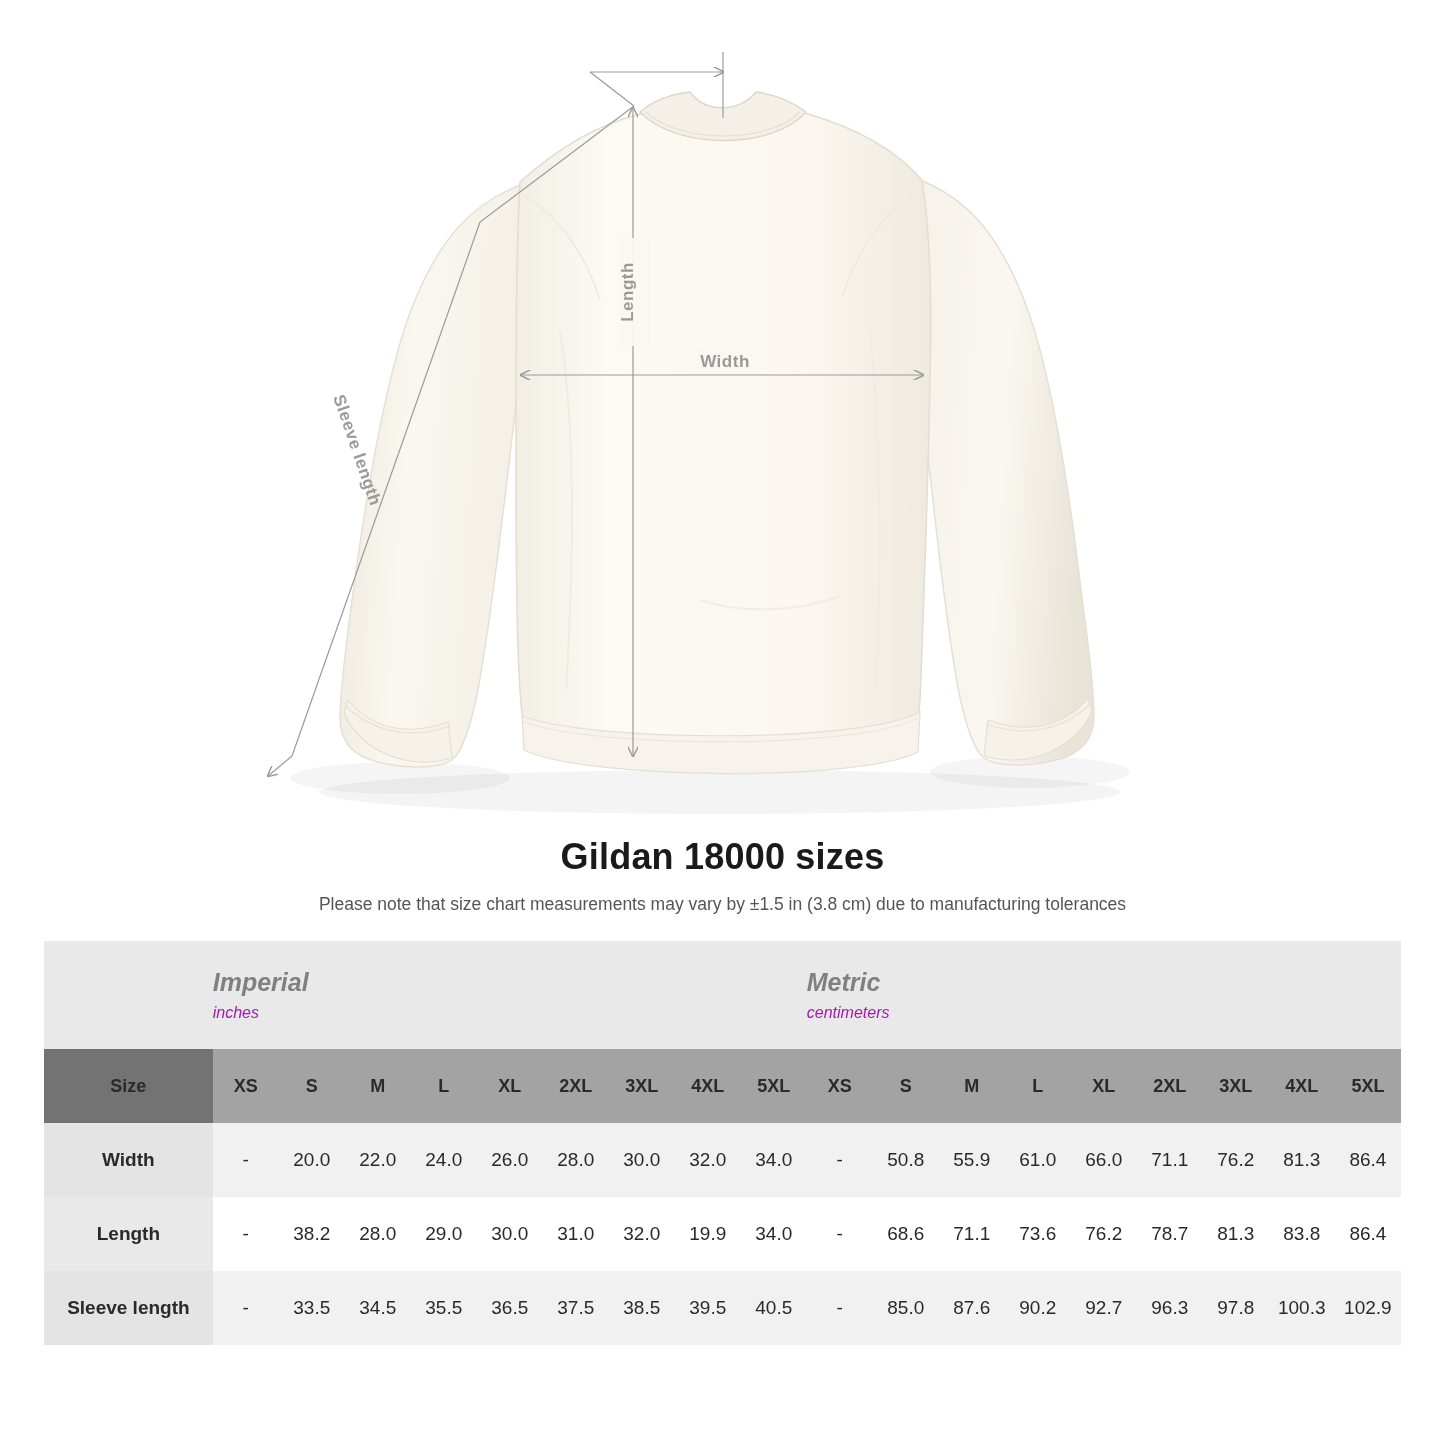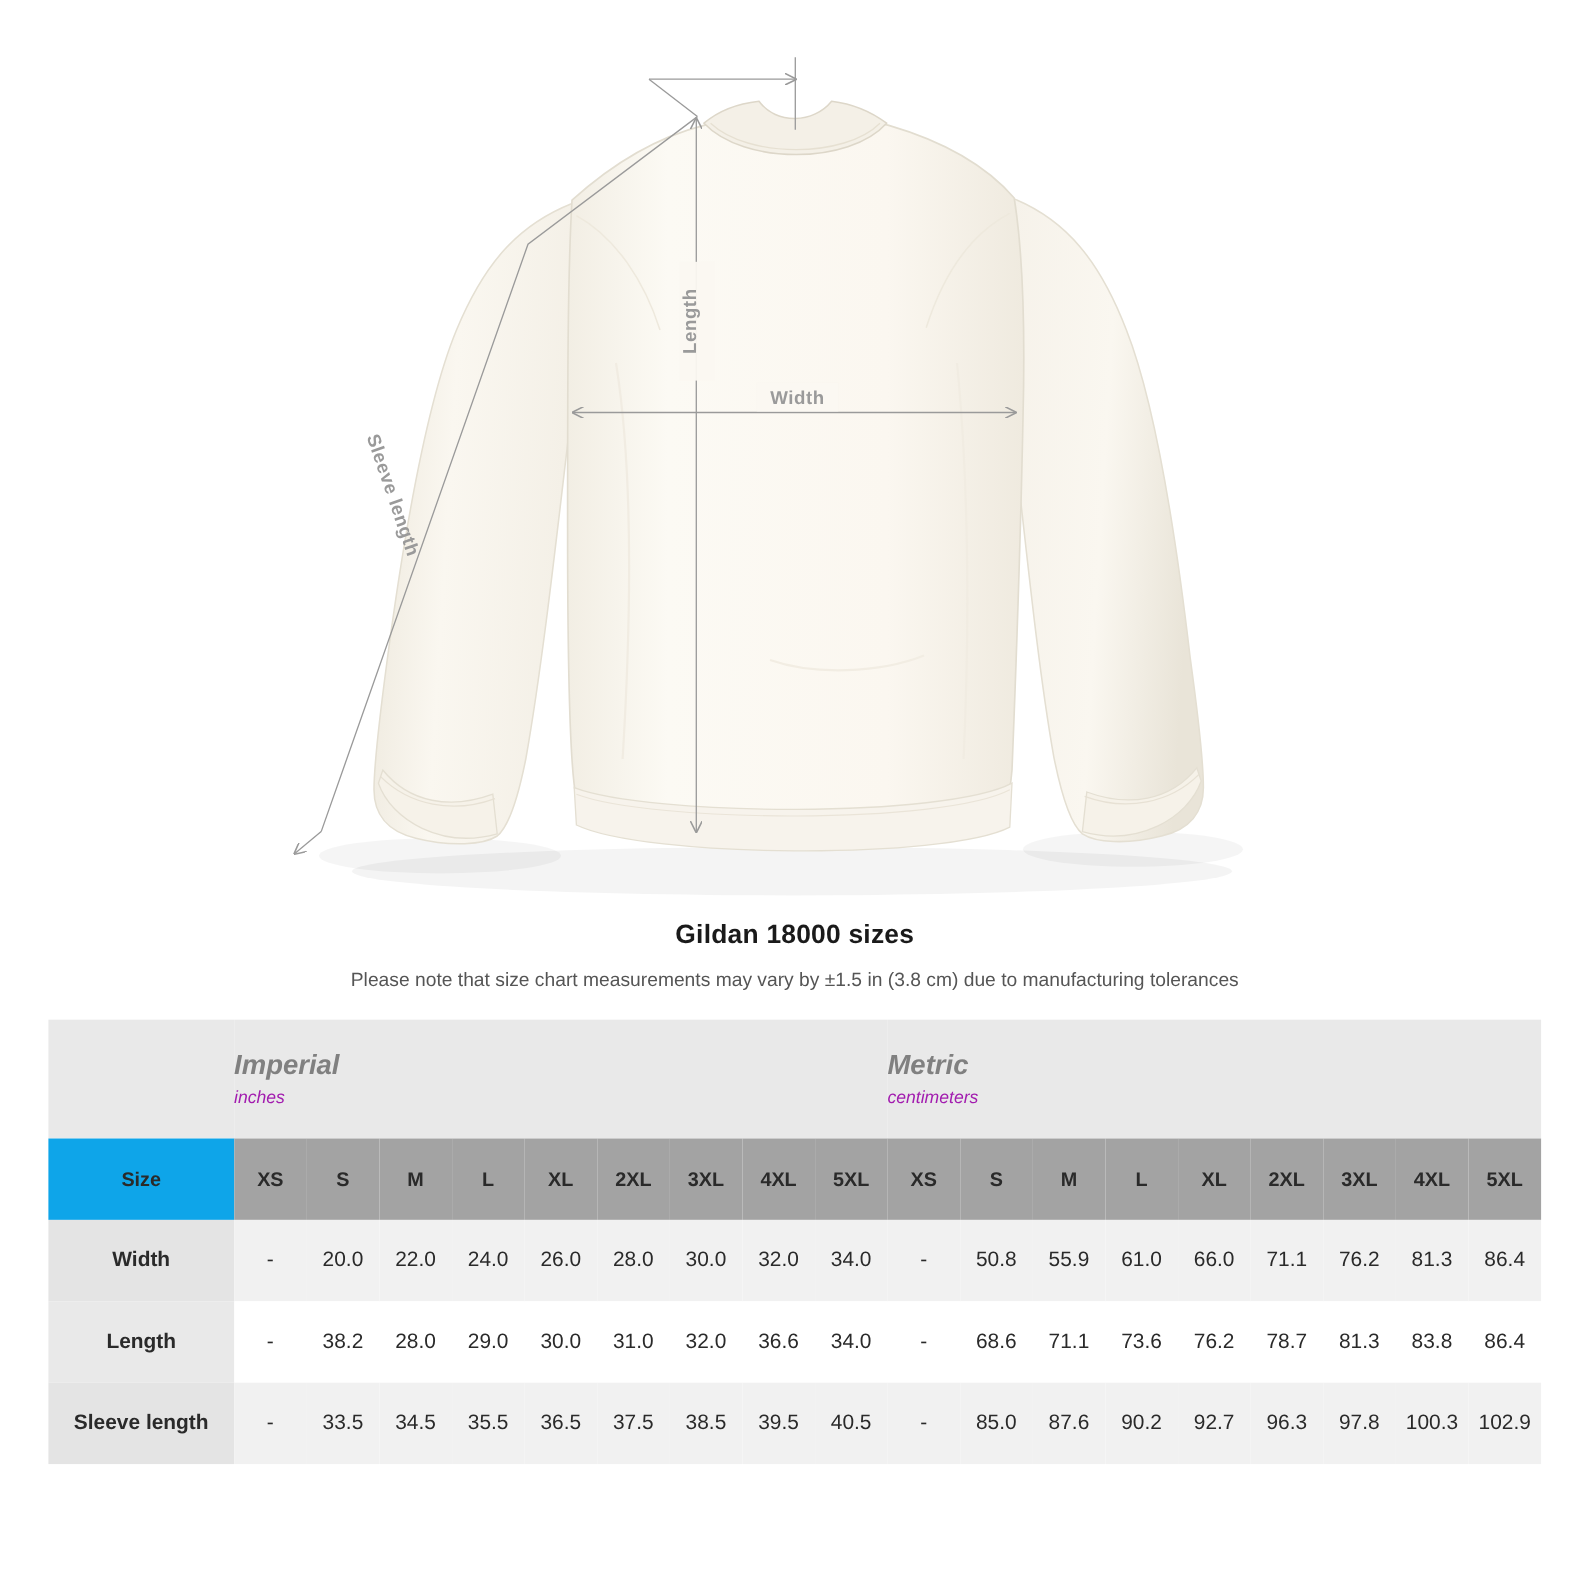--- a/index.html
+++ b/index.html
@@ -30,21 +30,21 @@
     font-weight: bold;
     letter-spacing: 0.5px;
   }
 
   
   .title-block {
     text-align: center;
     margin-top: 6px;
   }
   .chart-title {
-    font-size: 24px;
+    font-size: 36px;
     font-weight: bold;
     color: #1a1a1a;
     letter-spacing: 0.2px;
   }
   .chart-note {
     margin-top: 16px;
     font-size: 17.5px;
     color: #555;
   }
 
@@ -86,21 +86,21 @@
   .col-head td {
     background: #a3a3a3;
     height: 74px;
     text-align: center;
     vertical-align: middle;
     font-size: 18px;
     font-weight: bold;
     color: #2a2a2a;
   }
   .col-head td.rowlabel {
-    background: #0ea5e9;
+    background: #737373;
     font-size: 18px;
   }
 
   tr.data td {
     height: 74px;
     text-align: center;
     vertical-align: middle;
     font-size: 19px;
     color: #2a2a2a;
   }
@@ -307,21 +307,21 @@
 
       <tr class="data band-white">
         <td class="rowlabel">Length</td>
         <td>-</td>
         <td>38.2</td>
         <td>28.0</td>
         <td>29.0</td>
         <td>30.0</td>
         <td>31.0</td>
         <td>32.0</td>
-        <td>36.6</td>
+        <td>19.9</td>
         <td>34.0</td>
         <td>-</td>
         <td>68.6</td>
         <td>71.1</td>
         <td>73.6</td>
         <td>76.2</td>
         <td>78.7</td>
         <td>81.3</td>
         <td>83.8</td>
         <td>86.4</td>

